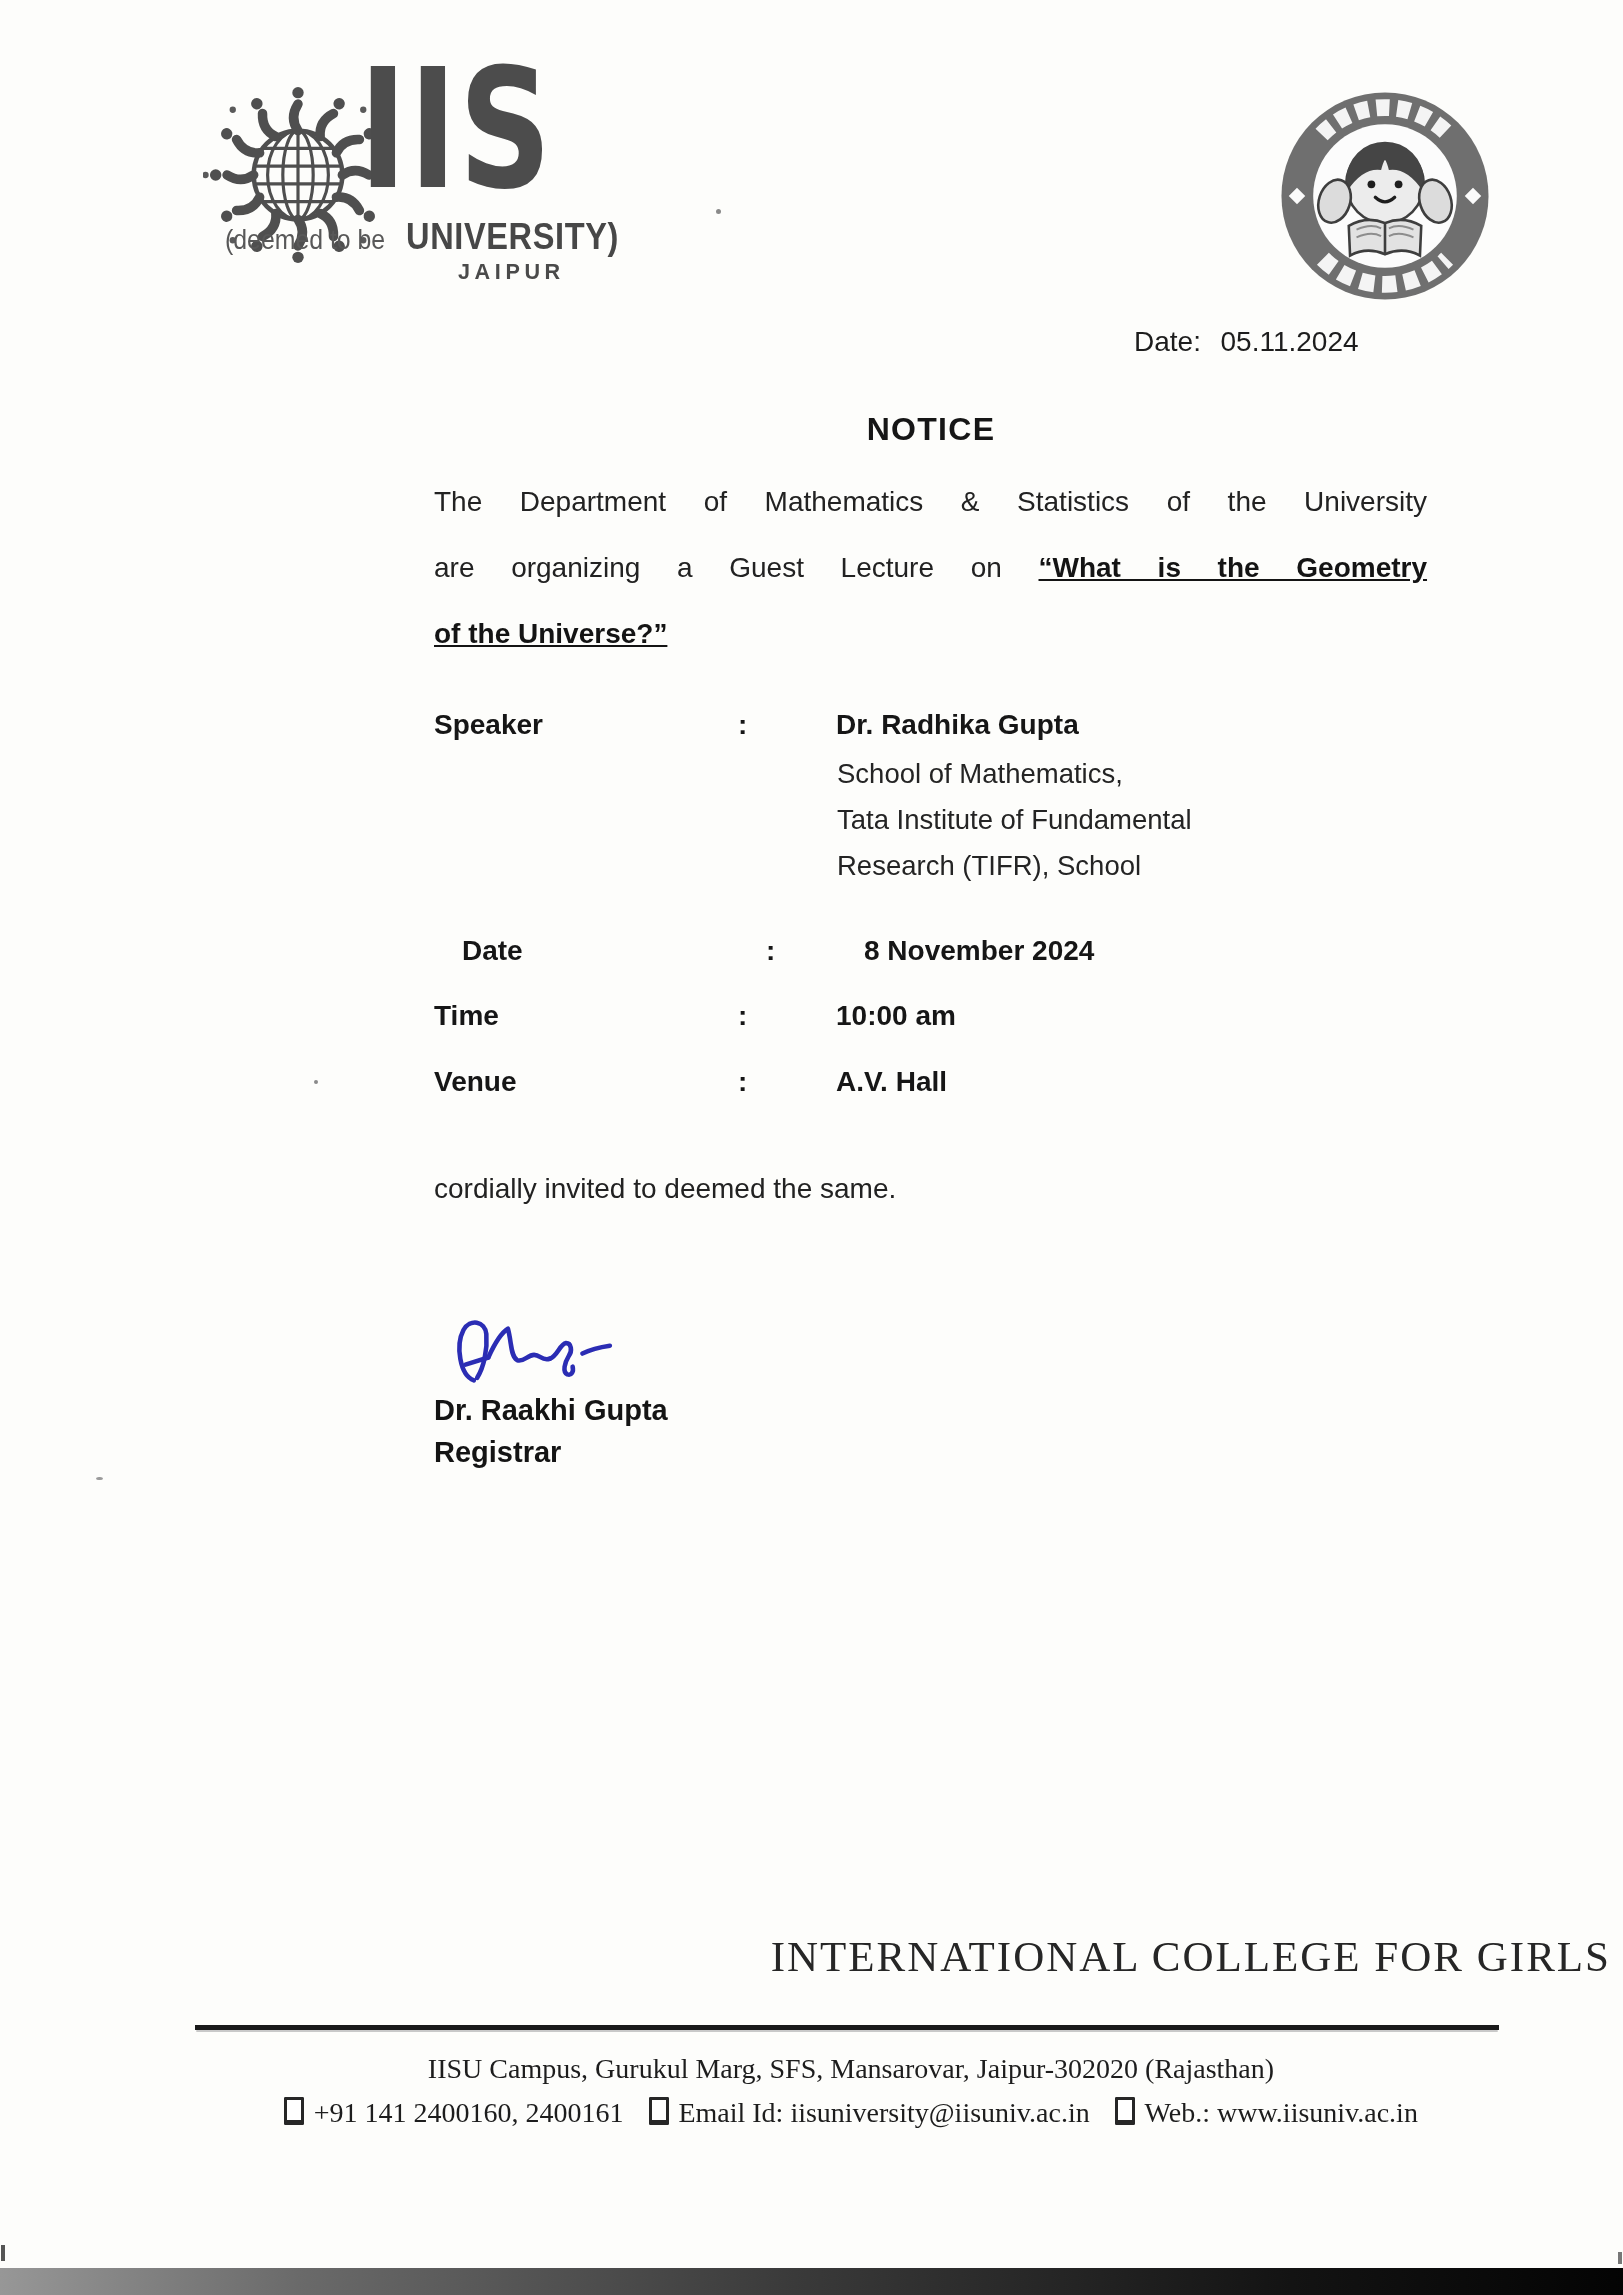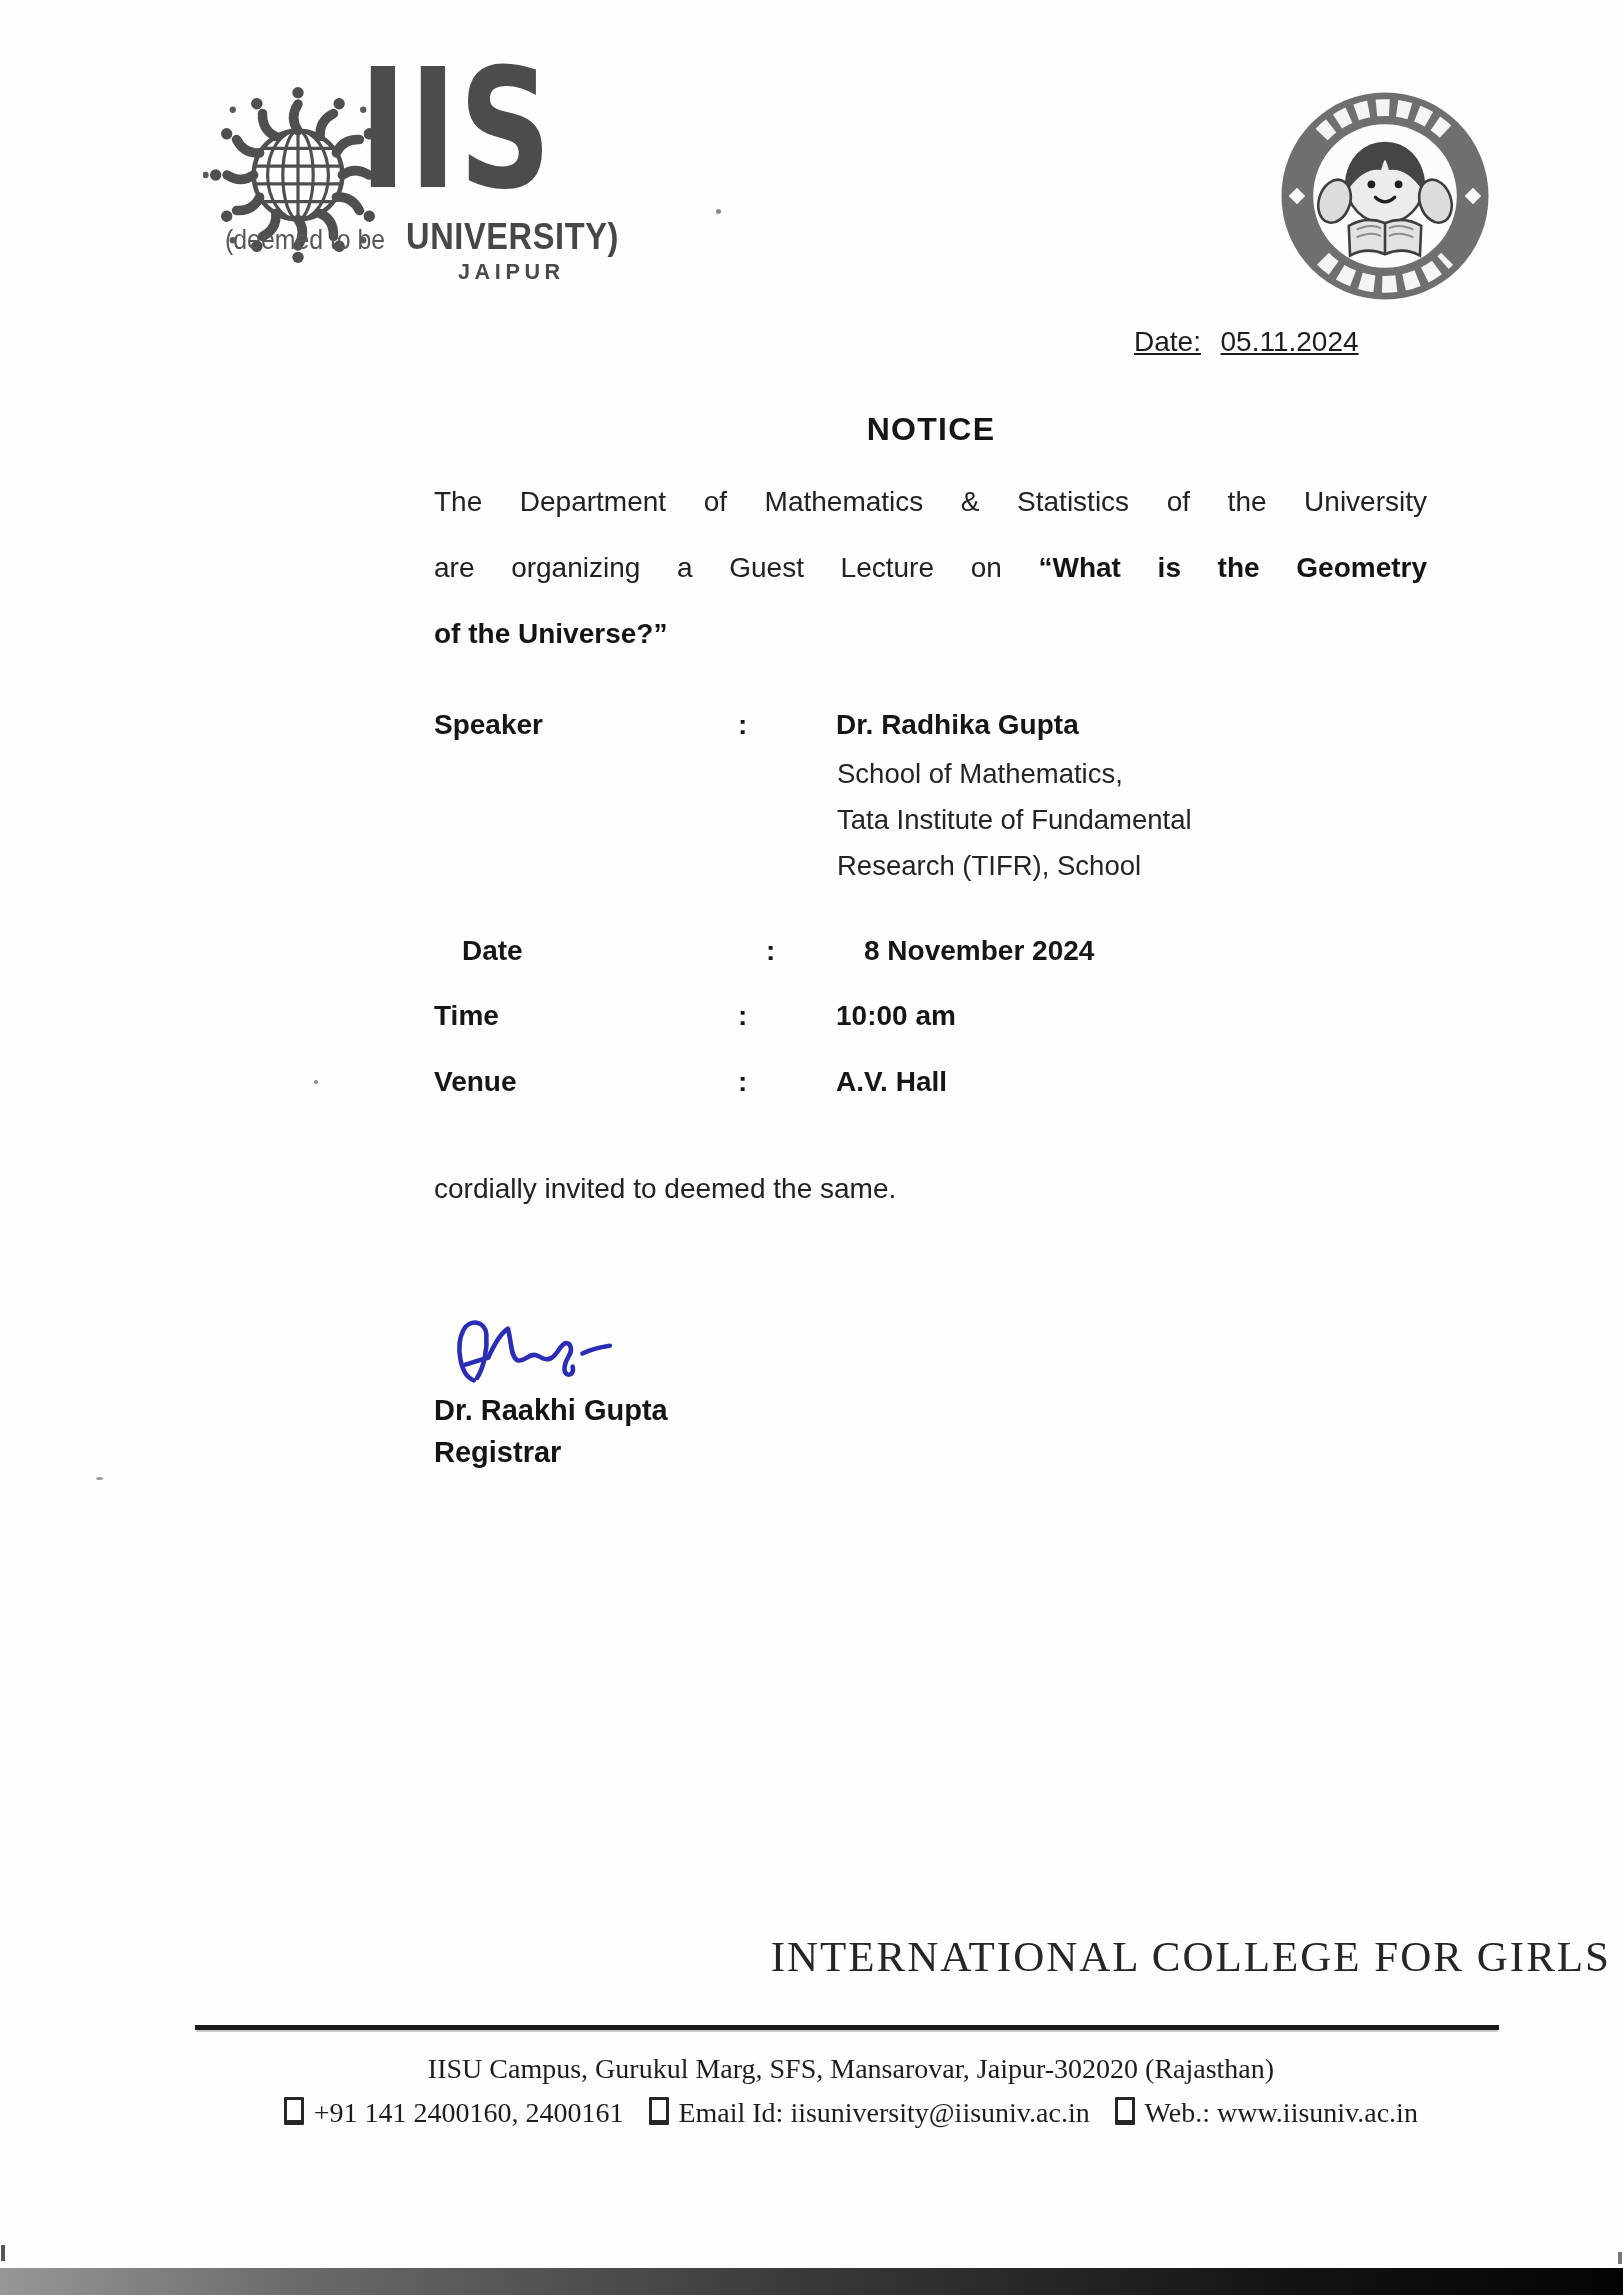--- a/index.html
+++ b/index.html
@@ -26,32 +26,32 @@
     display:flex;align-items:baseline;gap:6.5px;color:#4f4f4f;white-space:nowrap;text-align:right;
   }
   .deemed-prefix{font-size:27px;font-weight:400;transform:scaleX(0.92);transform-origin:left bottom;color:#585858;}
   .deemed-word{font-size:37px;font-weight:800;color:#474747;transform:scaleX(0.88);transform-origin:left bottom;letter-spacing:0.7px;}
   .city-word{
     position:absolute;left:458px;top:259px;
     font-size:21.6px;font-weight:800;letter-spacing:4.6px;color:#4a4a4a;
   }
   .bbbp-emblem{position:absolute;left:1275px;top:86px;width:220px;height:220px;}
   
-  .date-line{position:absolute;left:1134px;top:326px;font-size:28px;color:#1d1d1d;white-space:nowrap;text-decoration:underline;}
+  .date-line{position:absolute;left:1134px;top:326px;font-size:28px;color:#1d1d1d;white-space:nowrap;}
   .date-line .val{margin-left:19.6px;}
   
   .notice-title{
     position:absolute;left:435px;top:411px;width:992px;
     text-align:center;font-size:32px;font-weight:800;letter-spacing:1.3px;color:#161616;
   }
   
   .intro{position:absolute;left:434px;top:469px;width:993px;font-size:28px;line-height:66px;color:#222;}
   .jline{text-align:justify;text-align-last:justify;}
   .lline{text-align:left;}
-  .bold{font-weight:800;color:#141414;}
+  .bold{font-weight:800;color:#141414;text-decoration:underline;}
   
   .drow{position:absolute;left:434px;width:993px;font-size:28px;white-space:nowrap;}
   .drow .lbl{display:inline-block;width:304px;font-weight:800;color:#161616;}
   .drow .col{display:inline-block;width:98px;font-weight:800;color:#161616;}
   .drow .val{font-weight:800;color:#161616;}
   .subline{position:absolute;left:837px;font-size:27.5px;color:#242424;white-space:nowrap;}
   
   .closing{position:absolute;left:434px;top:1156px;width:993px;font-size:28px;line-height:66px;color:#222;}
   
   .sig-svg{position:absolute;left:453px;top:1316px;}

